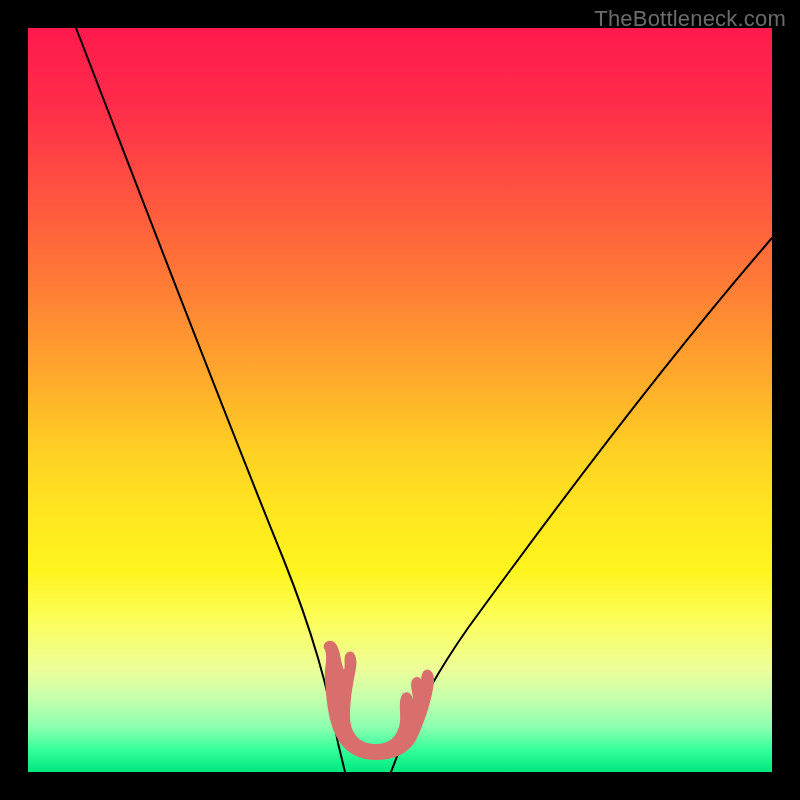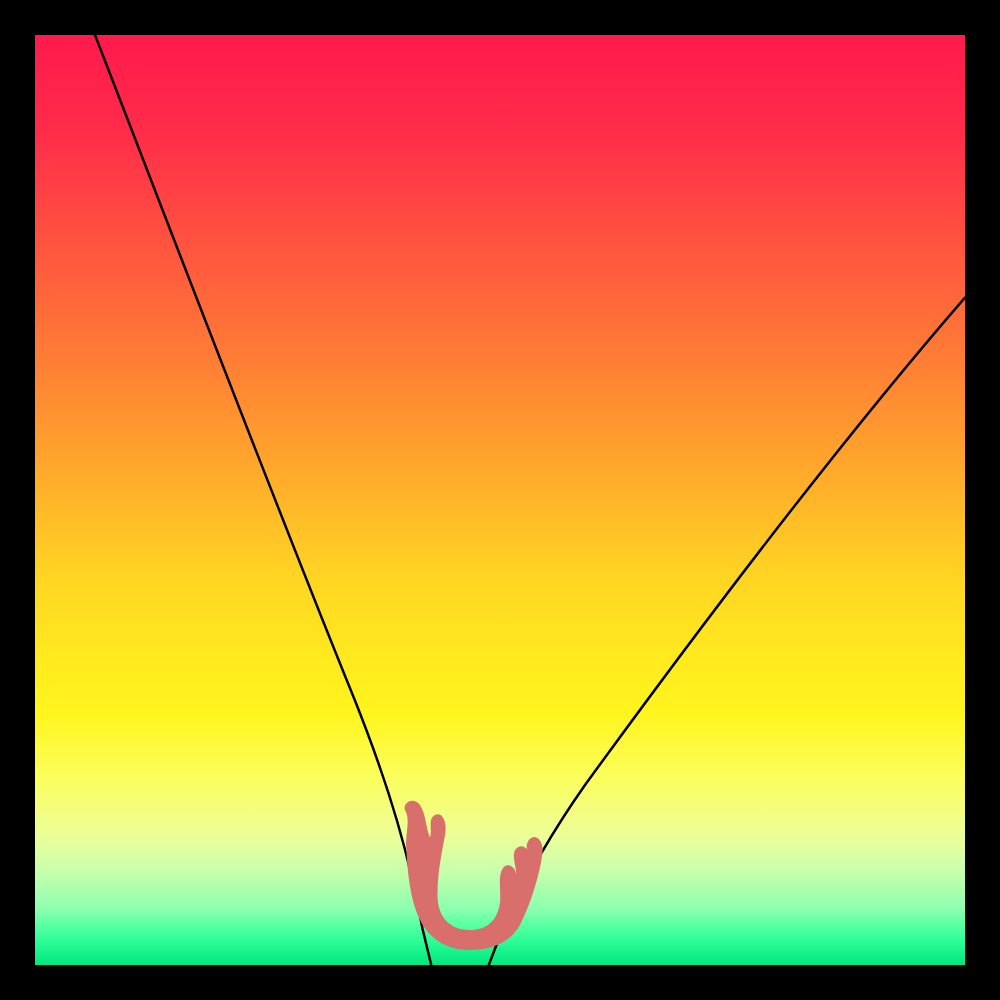--- a/index.html
+++ b/index.html
@@ -67,20 +67,21 @@
   }
   .blob {
     fill: #d86f6c;
     stroke: none;
   }
 </style>
 </head>
 <body>
 
 <div class="frame">
+  <div class="watermark">TheBottleneck.com</div>
 
   <div class="plot">
     <svg class="curves" viewBox="0 0 744 744">
 
       <path class="curve" d="M 48 0
                C 110 160, 190 370, 255 530
                C 285 605, 300 660, 310 715
                L 317 744"></path>
 
       <path class="curve" d="M 744 210

